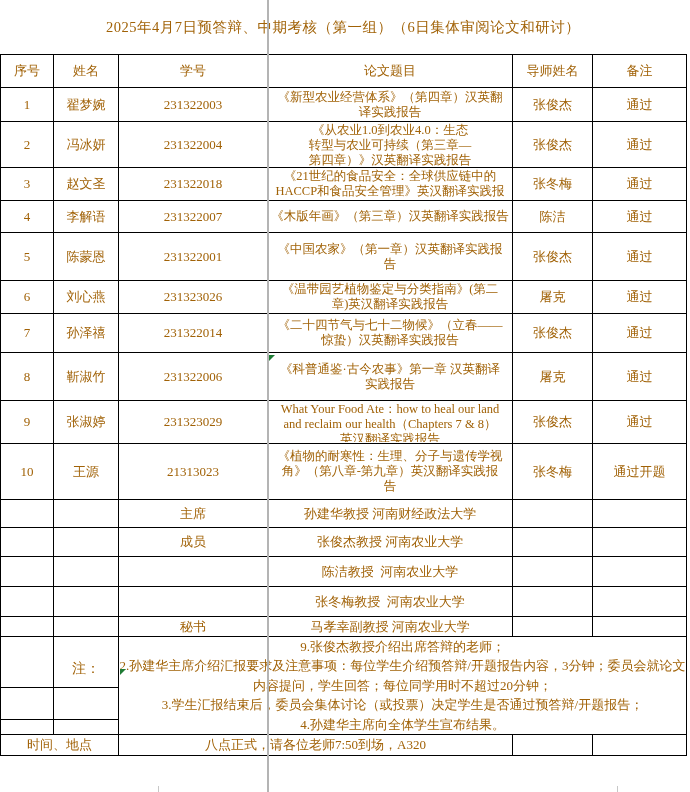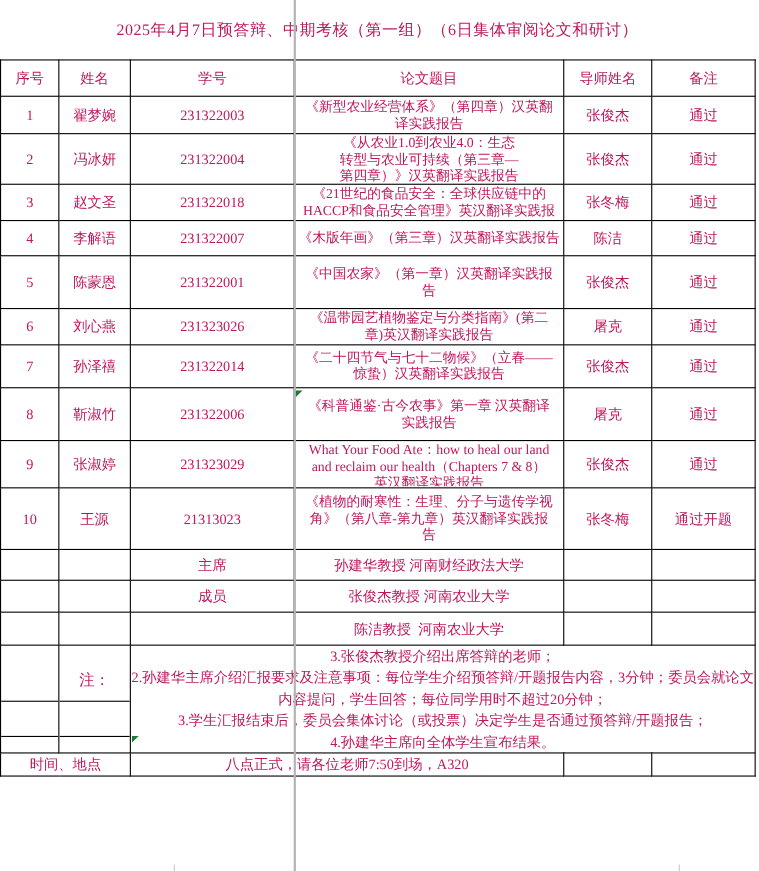--- a/index.html
+++ b/index.html
@@ -1,17 +1,17 @@
 <!DOCTYPE html>
 <html><head>
 <meta charset="utf-8">
 <style>
   html,body{margin:0;padding:0;background:#fff;}
   .page{position:relative;width:690px;height:792px;background:#fff;overflow:hidden;
-        font-family:"Liberation Serif","DejaVu Serif",serif;color:#be185d;}
+        font-family:"Liberation Serif","DejaVu Serif",serif;color:#a16207;}
   .title{position:absolute;top:0;left:0;width:686px;height:54px;
          display:flex;align-items:center;justify-content:center;
          font-size:14.5px;letter-spacing:.5px;}
   table.grid{position:absolute;top:54px;left:0;width:686px;border-collapse:collapse;table-layout:fixed;}
   table.grid td{border:1px solid #000;padding:0;text-align:center;vertical-align:middle;
                 font-size:13px;overflow:hidden;}
   thead td{height:32px;border-bottom-width:2px;font-size:13.5px;}
   td.thesis{padding:0 2px;}
   .th-in{font-size:12.5px;line-height:15px;white-space:pre-line;overflow:hidden;}
   td.role{font-size:13px;}
@@ -193,35 +193,51 @@
           <td></td>
         </tr>
         <tr style="height: 30px;">
           <td></td>
           <td></td>
           <td class="role"></td>
           <td class="person">陈洁教授  河南农业大学</td>
           <td></td>
           <td></td>
         </tr>
+        <tr style="height: 30px;">
+          <td></td>
+          <td></td>
+          <td class="role"></td>
+          <td class="person">张冬梅教授  河南农业大学</td>
+          <td></td>
+          <td></td>
+        </tr>
+        <tr style="height: 20px;">
+          <td></td>
+          <td></td>
+          <td class="role">秘书</td>
+          <td class="person">马孝幸副教授 河南农业大学</td>
+          <td></td>
+          <td></td>
+        </tr>
       </tbody>
     <tbody>
       <tr class="notes-tr">
         <td class="subcol">
           <div class="s1"></div>
           <div class="s2"></div>
           <div class="s3"></div>
         </td>
         <td class="subcol">
           <div class="s1">注：</div>
           <div class="s2"></div>
           <div class="s3"></div>
         </td>
         <td class="notes-cell" colspan="4" id="notes-cell">
-            <div>3.张俊杰教授介绍出席答辩的老师；</div>
+            <div>9.张俊杰教授介绍出席答辩的老师；</div>
             <div>2.孙建华主席介绍汇报要求及注意事项：每位学生介绍预答辩/开题报告内容，3分钟；委员会就论文内容提问，学生回答；每位同学用时不超过20分钟；</div>
             <div>3.学生汇报结束后，委员会集体讨论（或投票）决定学生是否通过预答辩/开题报告；</div>
             <div>4.孙建华主席向全体学生宣布结果。</div>
           </td>
       </tr>
       <tr class="footer-tr">
         <td colspan="2" class="f-label">时间、地点</td>
         <td colspan="2" class="f-value">八点正式，请各位老师7:50到场，A320</td>
         <td></td>
         <td></td>

